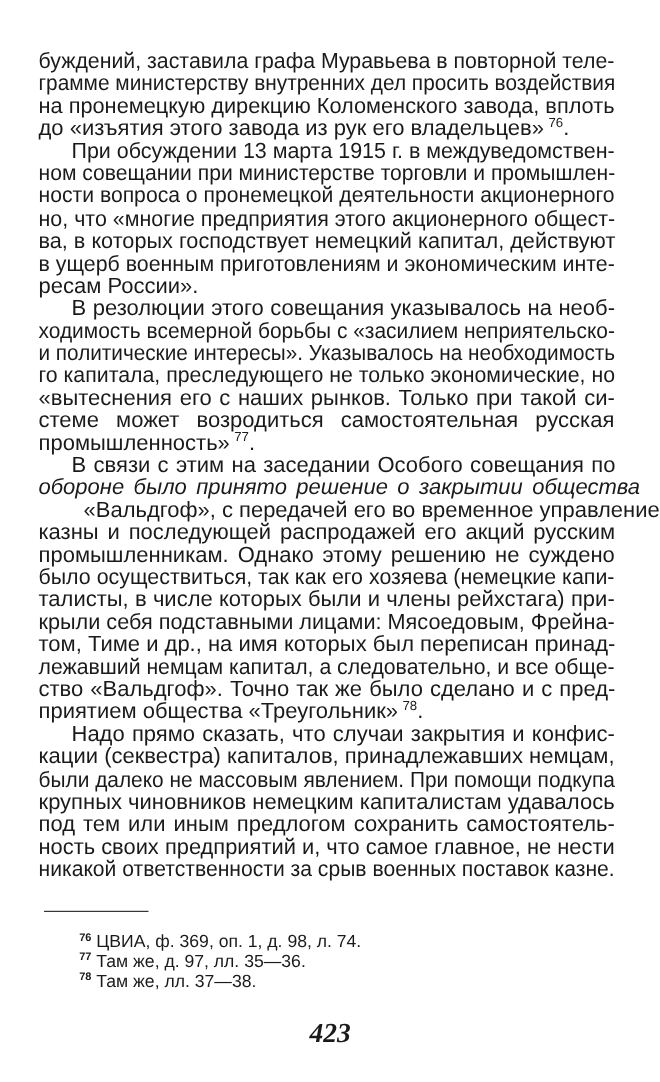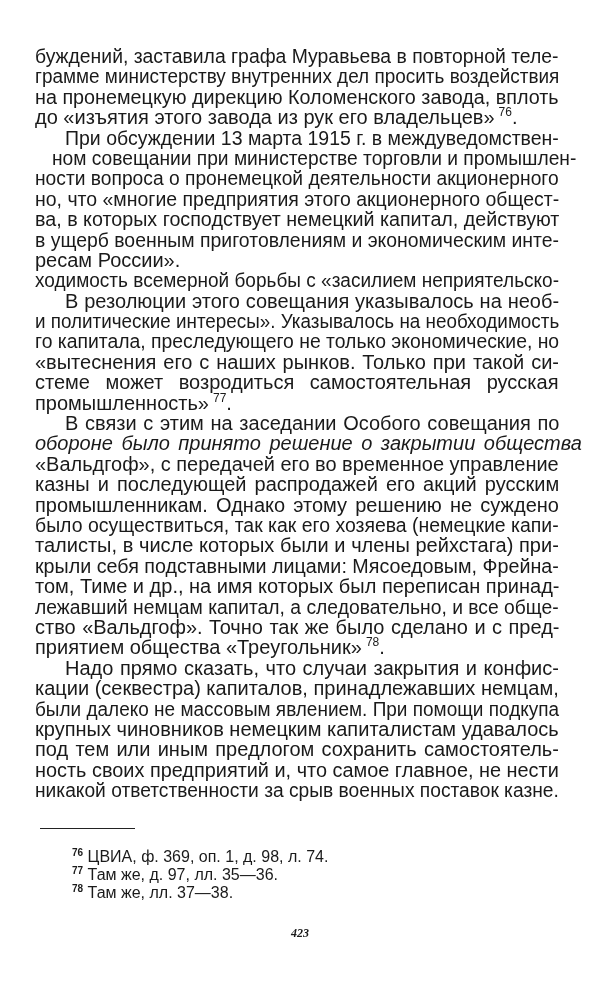--- a/index.html
+++ b/index.html
@@ -18,55 +18,55 @@
     transform-origin:left top;
   }
   .line.last { text-align-last:left; }
   .line.indent { padding-left:30px; }
   sup { font-size:12px; line-height:0; vertical-align:8px; }
   .rule { position:absolute; left:40px; top:828px; width:95px; height:0; border-top:1.5px solid #222; }
   .footnotes { position:absolute; left:72px; top:848px; width:400px; }
   .fn { font-family:"Liberation Sans", sans-serif; font-size:16px; line-height:18px; height:18px; white-space:nowrap; }
   .fn sup { font-size:10px; vertical-align:6px; font-weight:bold; }
   .pagenum { position:absolute; left:0; top:926px; width:600px; text-align:center;
-    font-family:"Liberation Serif", serif; font-style:italic; font-weight:bold; font-size:12px; }
+    font-family:"Liberation Serif", serif; font-style:italic; font-weight:bold; font-size:25px; }
 </style>
 </head>
 <body>
 
 <div class="page">
   <div class="body-text" id="body-text">
       <div>
         <div class="line" style="text-align: left; text-align-last: left; display: block; width: 524px;"><div style="display: inline-block; white-space: nowrap; transform-origin: left top; transform: scaleX(0.968577);"><span>буждений, заставила графа Муравьева в повторной теле-</span></div></div>
         <div class="line" style="text-align: left; text-align-last: left; display: block; width: 524px;"><div style="display: inline-block; white-space: nowrap; transform-origin: left top; transform: scaleX(0.947559);"><span>грамме министерству внутренних дел просить воздействия</span></div></div>
         <div class="line" style="text-align: left; text-align-last: left; display: block; width: 524px;"><div style="display: inline-block; white-space: nowrap; transform-origin: left top; transform: scaleX(0.988679);"><span>на пронемецкую дирекцию Коломенского завода, вплоть</span></div></div>
         <div class="line last" style="text-align: left; text-align-last: left; display: block; width: 524px;"><div style="display: inline-block; white-space: nowrap; transform-origin: left top; transform: scaleX(1);"><span>до «изъятия этого завода из рук его владельцев»</span> <sup>76</sup><span>.</span></div></div>
       </div>
       <div>
         <div class="line indent" style="text-align: left; text-align-last: left; display: block; width: 524px;"><div style="display: inline-block; white-space: nowrap; transform-origin: left top; transform: scaleX(0.974359);"><span>При обсуждении 13 марта 1915 г. в междуведомствен-</span></div></div>
-        <div class="line" style="text-align: left; text-align-last: left; display: block; width: 524px; margin-left: 17px;"><div style="display: inline-block; white-space: nowrap; transform-origin: left top; transform: scaleX(0.959707);"><span>ном совещании при министерстве торговли и промышлен-</span></div></div>
+        <div class="line" style="text-align: left; text-align-last: left; display: block; width: 524px;"><div style="display: inline-block; white-space: nowrap; transform-origin: left top; transform: scaleX(0.959707);"><span>ном совещании при министерстве торговли и промышлен-</span></div></div>
         <div class="line" style="text-align: left; text-align-last: left; display: block; width: 524px;"><div style="display: inline-block; white-space: nowrap; transform-origin: left top; transform: scaleX(0.961468);"><span>ности вопроса о пронемецкой деятельности акционерного</span></div></div>
         <div class="line" style="text-align: left; text-align-last: left; display: block; width: 524px;"><div style="display: inline-block; white-space: nowrap; transform-origin: left top; transform: scaleX(0.973978);"><span>но, что «многие предприятия этого акционерного общест-</span></div></div>
         <div class="line" style="text-align: left; text-align-last: left; display: block; width: 524px;"><div style="display: inline-block; white-space: nowrap; transform-origin: left top; transform: scaleX(0.984962);"><span>ва, в которых господствует немецкий капитал, действуют</span></div></div>
         <div class="line" style="text-align: left; text-align-last: left; display: block; width: 524px;"><div style="display: inline-block; white-space: nowrap; transform-origin: left top; transform: scaleX(0.97037);"><span>в ущерб военным приготовлениям и экономическим инте-</span></div></div>
         <div class="line last" style="text-align: left; text-align-last: left; display: block; width: 524px;"><div style="display: inline-block; white-space: nowrap; transform-origin: left top; transform: scaleX(1);"><span>ресам России».</span></div></div>
       </div>
       <div>
+        <div class="line indent" style="text-align: left; text-align-last: left; display: block; width: 524px;"><div style="display: inline-block; white-space: nowrap; transform-origin: left top; transform: scaleX(1); word-spacing: 0.333333px;"><span>В резолюции этого совещания указывалось на необ-</span></div></div>
         <div class="line" style="text-align: left; text-align-last: left; display: block; width: 524px;"><div style="display: inline-block; white-space: nowrap; transform-origin: left top; transform: scaleX(0.950998);"><span>ходимость всемерной борьбы с «засилием неприятельско-</span></div></div>
-        <div class="line indent" style="text-align: left; text-align-last: left; display: block; width: 524px;"><div style="display: inline-block; white-space: nowrap; transform-origin: left top; transform: scaleX(1); word-spacing: 0.333333px;"><span>В резолюции этого совещания указывалось на необ-</span></div></div>
         <div class="line" style="text-align: left; text-align-last: left; display: block; width: 524px;"><div style="display: inline-block; white-space: nowrap; transform-origin: left top; transform: scaleX(0.942446);"><span>и политические интересы». Указывалось на необходимость</span></div></div>
         <div class="line" style="text-align: left; text-align-last: left; display: block; width: 524px;"><div style="display: inline-block; white-space: nowrap; transform-origin: left top; transform: scaleX(0.968577);"><span>го капитала, преследующего не только экономические, но</span></div></div>
         <div class="line" style="text-align: left; text-align-last: left; display: block; width: 524px;"><div style="display: inline-block; white-space: nowrap; transform-origin: left top; transform: scaleX(1); word-spacing: 1.375px;"><span>«вытеснения его с наших рынков. Только при такой си-</span></div></div>
         <div class="line" style="text-align: left; text-align-last: left; display: block; width: 524px;"><div style="display: inline-block; white-space: nowrap; transform-origin: left top; transform: scaleX(1); word-spacing: 10px;"><span>стеме может возродиться самостоятельная русская</span></div></div>
         <div class="line last" style="text-align: left; text-align-last: left; display: block; width: 524px;"><div style="display: inline-block; white-space: nowrap; transform-origin: left top; transform: scaleX(1);"><span>промышленность»</span> <sup>77</sup><span>.</span></div></div>
       </div>
       <div>
         <div class="line indent" style="text-align: left; text-align-last: left; display: block; width: 524px;"><div style="display: inline-block; white-space: nowrap; transform-origin: left top; transform: scaleX(1); word-spacing: 1.125px;"><span>В связи с этим на заседании Особого совещания по</span></div></div>
         <div class="line" style="text-align: left; text-align-last: left; display: block; width: 524px; font-style: italic;"><div style="display: inline-block; white-space: nowrap; transform-origin: left top; transform: scaleX(1); word-spacing: 3px;"><span>обороне было принято решение о закрытии общества</span></div></div>
-        <div class="line" style="text-align: left; text-align-last: left; display: block; width: 524px;"><div style="display: inline-block; white-space: nowrap; transform-origin: left top; transform: scaleX(0.998095);"><span>«Вальдгоф», с передачей его во временное управление</span></div></div>
+        <div class="line" style="text-align: left; text-align-last: left; display: block; width: 524px; margin-left: 41px;"><div style="display: inline-block; white-space: nowrap; transform-origin: left top; transform: scaleX(0.998095);"><span>«Вальдгоф», с передачей его во временное управление</span></div></div>
         <div class="line" style="text-align: left; text-align-last: left; display: block; width: 524px;"><div style="display: inline-block; white-space: nowrap; transform-origin: left top; transform: scaleX(1); word-spacing: 2.5px;"><span>казны и последующей распродажей его акций русским</span></div></div>
         <div class="line" style="text-align: left; text-align-last: left; display: block; width: 524px;"><div style="display: inline-block; white-space: nowrap; transform-origin: left top; transform: scaleX(1); word-spacing: 2.6px;"><span>промышленникам. Однако этому решению не суждено</span></div></div>
         <div class="line" style="text-align: left; text-align-last: left; display: block; width: 524px;"><div style="display: inline-block; white-space: nowrap; transform-origin: left top; transform: scaleX(0.972171);"><span>было осуществиться, так как его хозяева (немецкие капи-</span></div></div>
         <div class="line" style="text-align: right; text-align-last: left; display: block; width: 524px;"><div style="display: inline-block; white-space: nowrap; transform-origin: left top; transform: scaleX(1); word-spacing: 0.125px;"><span>талисты, в числе которых были и члены рейхстага) при-</span></div></div>
         <div class="line" style="text-align: left; text-align-last: left; display: block; width: 524px;"><div style="display: inline-block; white-space: nowrap; transform-origin: left top; transform: scaleX(0.984962);"><span>крыли себя подставными лицами: Мясоедовым, Фрейна-</span></div></div>
         <div class="line" style="text-align: right; text-align-last: left; display: block; width: 524px;"><div style="display: inline-block; white-space: nowrap; transform-origin: left top; transform: scaleX(1);"><span>том, Тиме и др., на имя которых был переписан принад-</span></div></div>
         <div class="line" style="text-align: left; text-align-last: left; display: block; width: 524px;"><div style="display: inline-block; white-space: nowrap; transform-origin: left top; transform: scaleX(0.965009);"><span>лежавший немцам капитал, а следовательно, и все обще-</span></div></div>
         <div class="line" style="text-align: left; text-align-last: left; display: block; width: 524px;"><div style="display: inline-block; white-space: nowrap; transform-origin: left top; transform: scaleX(1); word-spacing: 0.888889px;"><span>ство «Вальдгоф». Точно так же было сделано и с пред-</span></div></div>
         <div class="line last" style="text-align: left; text-align-last: left; display: block; width: 524px;"><div style="display: inline-block; white-space: nowrap; transform-origin: left top; transform: scaleX(1);"><span>приятием общества «Треугольник»</span> <sup>78</sup><span>.</span></div></div>
       </div>

